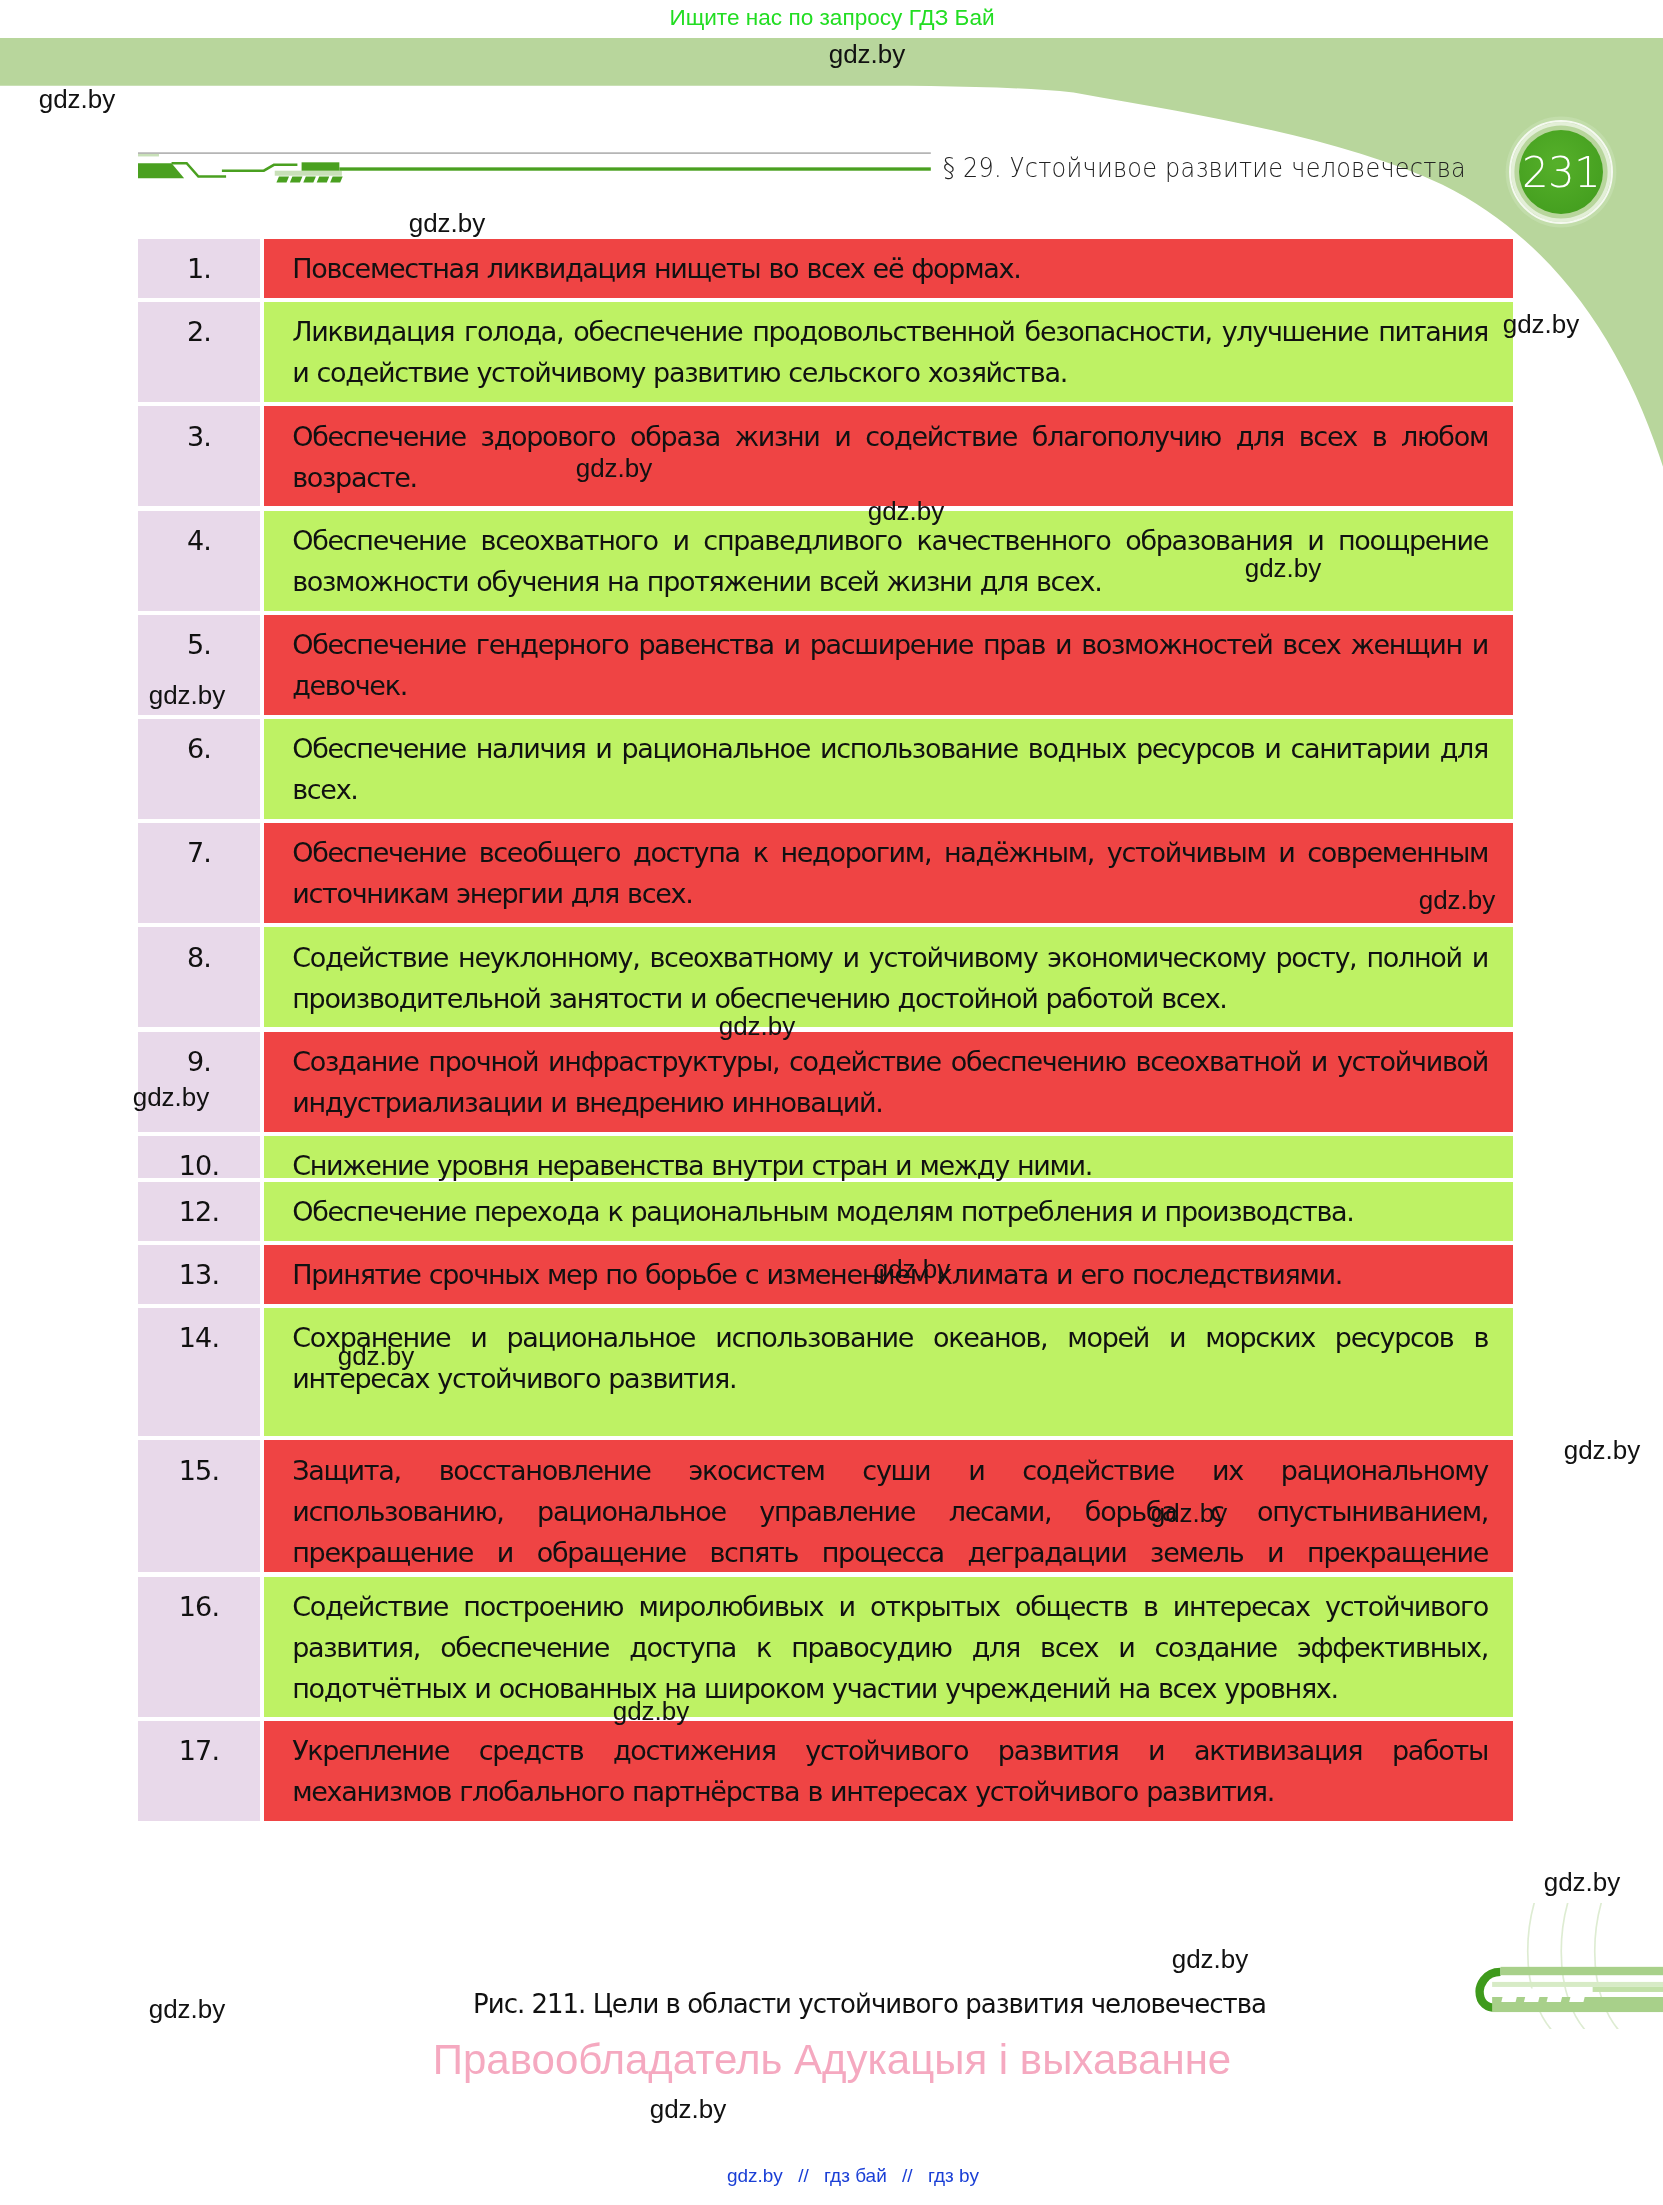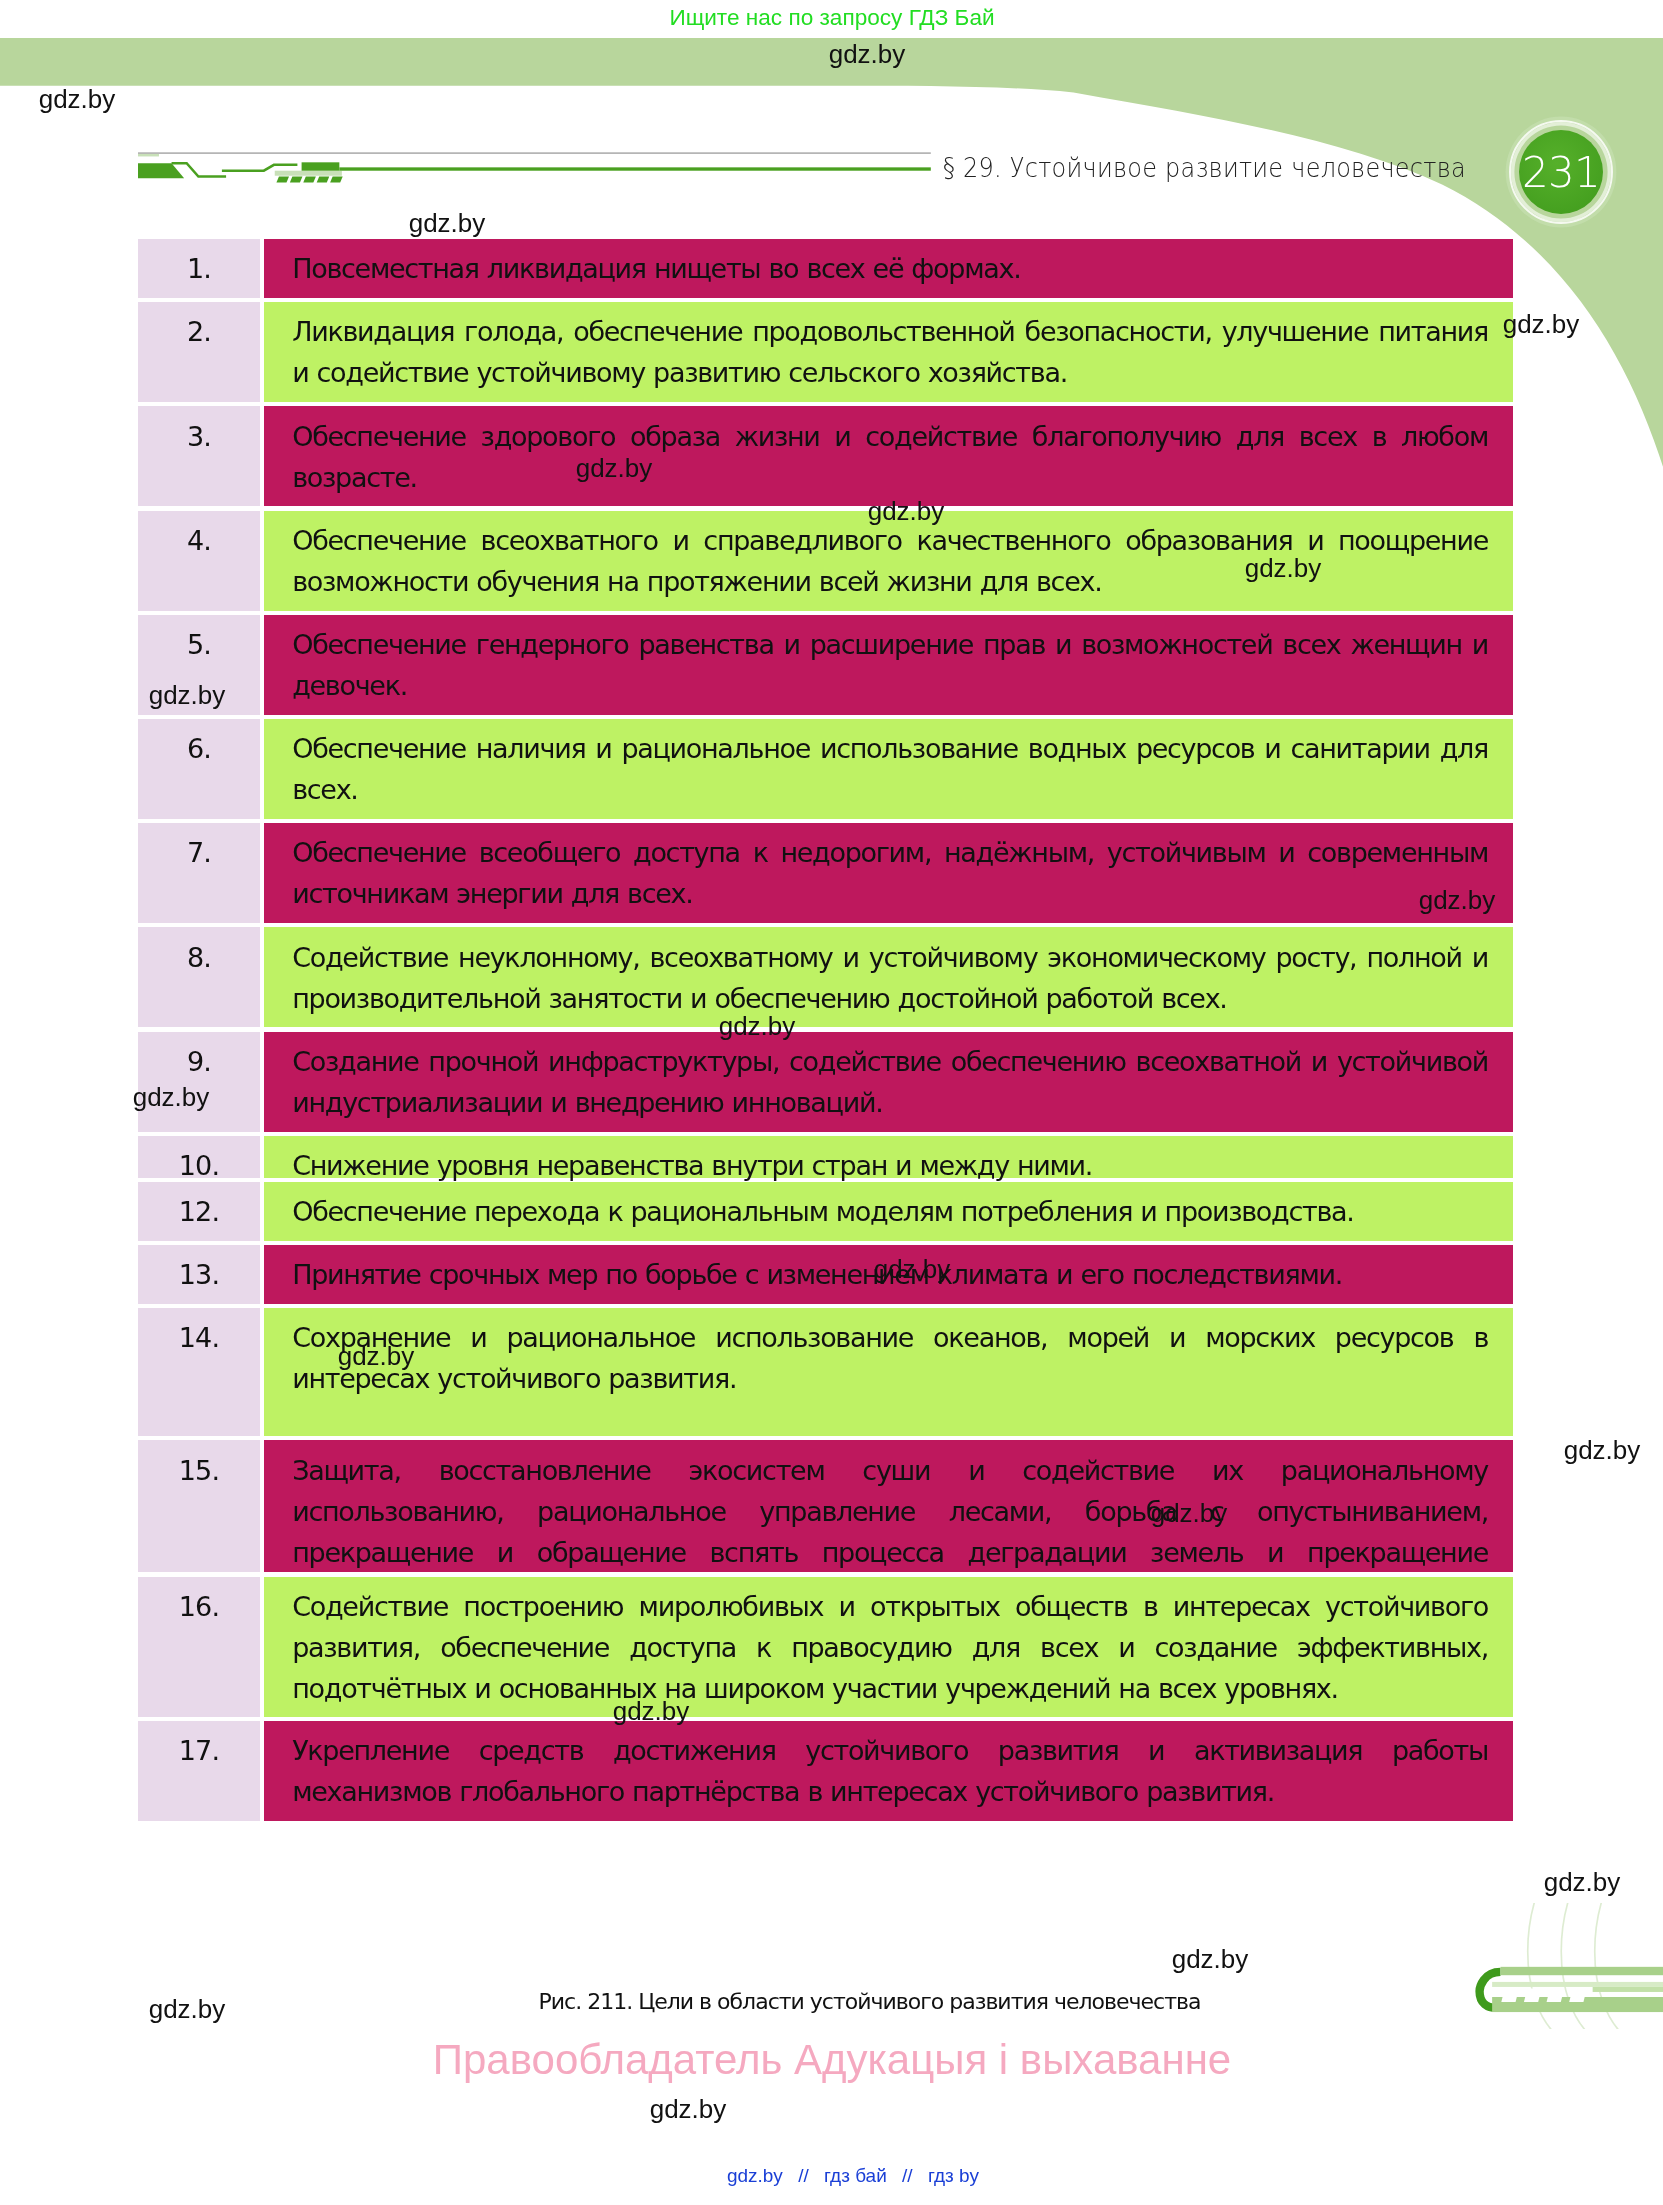--- a/index.html
+++ b/index.html
@@ -38,26 +38,26 @@
   .goal-num {
     width: 122px; background: #e8d9ea; text-align: center;
     font-family: "DejaVu Sans", sans-serif; font-size: 27px; line-height: 41px;
     padding-top: 9.2px; color: #111; letter-spacing: -0.8px;
   }
   .goal-text {
     flex: 1; margin-left: 4.2px; padding: 9.2px 25px 9.2px 28px;
     font-family: "DejaVu Sans", sans-serif; font-size: 27px; line-height: 41px;
     text-align: justify; color: #111; letter-spacing: -1.3px; word-spacing: 0.8px;
   }
-  .goal-row.odd .goal-text { background: #be185d; }
+  .goal-row.odd .goal-text { background: #ef4444; }
   .goal-row.even .goal-text { background: #bef264; }
 
   .caption {
     position: absolute; left: 0; width: 1664px; top: 1989px; text-align: center;
-    font-family: "DejaVu Sans", sans-serif; font-size: 22px; color: #111; letter-spacing: -1px;
+    font-family: "DejaVu Sans", sans-serif; font-size: 26px; color: #111; letter-spacing: -1px;
     padding-left: 75px;
   }
   .copyright {
     position: absolute; left: 0; width: 1664px; top: 2036px; text-align: center;
     font-family: "Liberation Sans", sans-serif; font-size: 42px; color: #f5a9c0;
   }
   .footer-links {
     position: absolute; left: 0; width: 1664px; top: 2165px; text-align: center;
     font-family: "Liberation Sans", sans-serif; font-size: 19px; color: #1a3fd6;
     padding-left: 42px;

